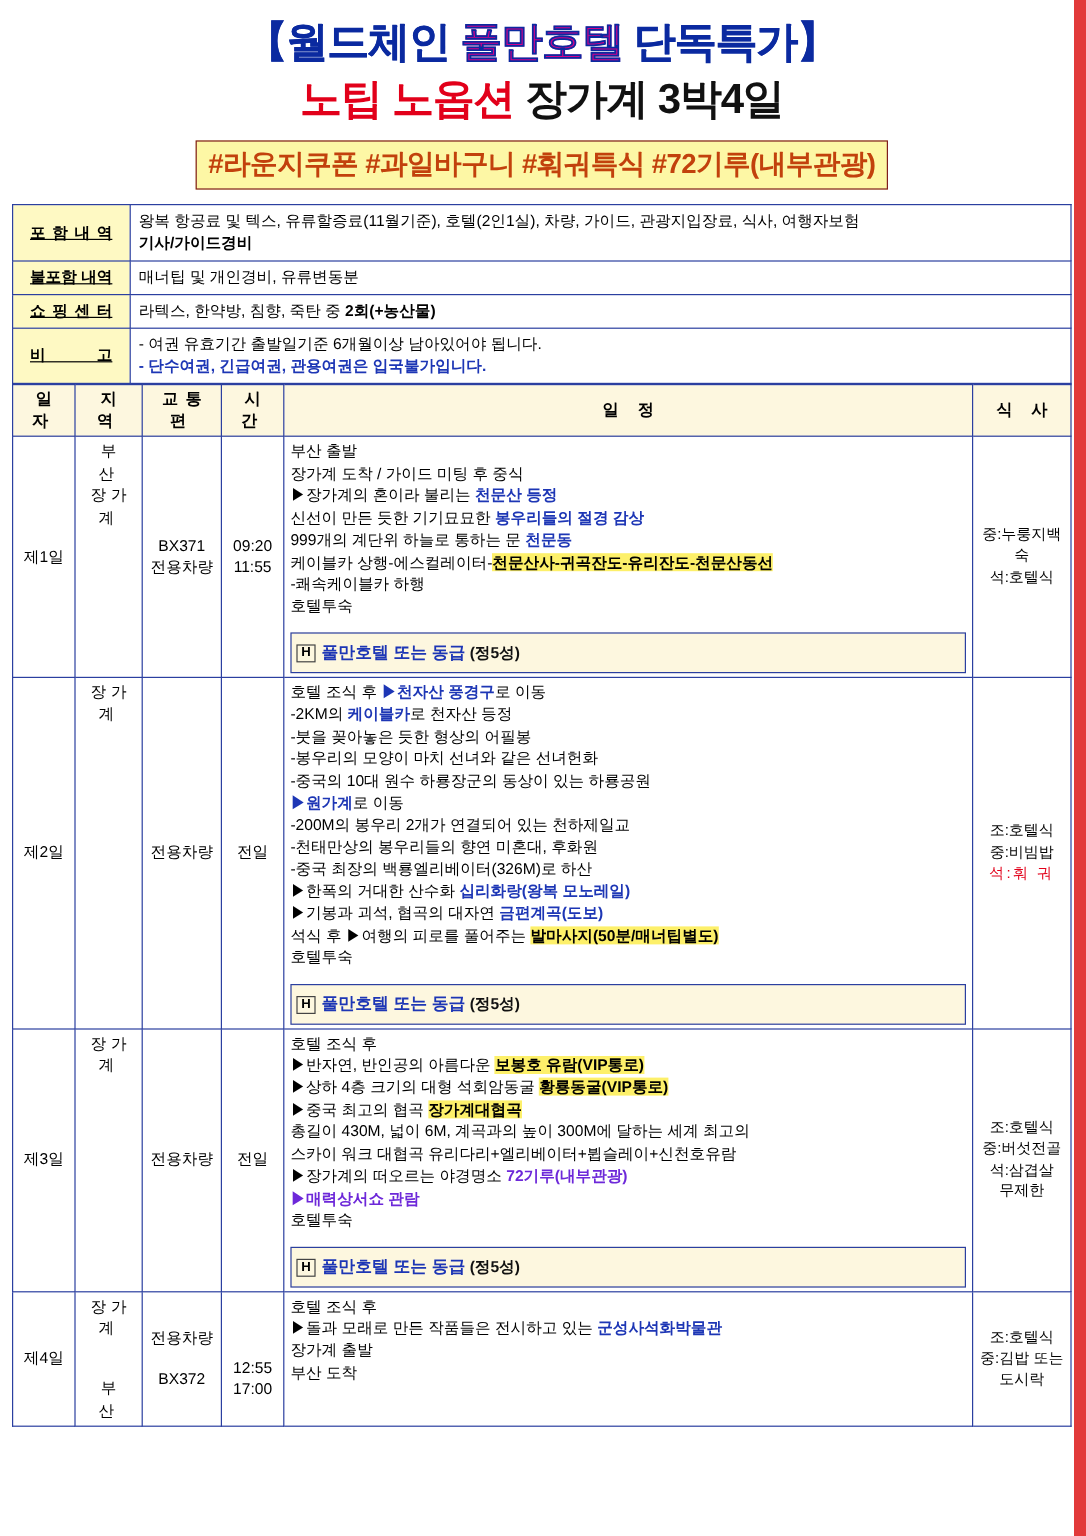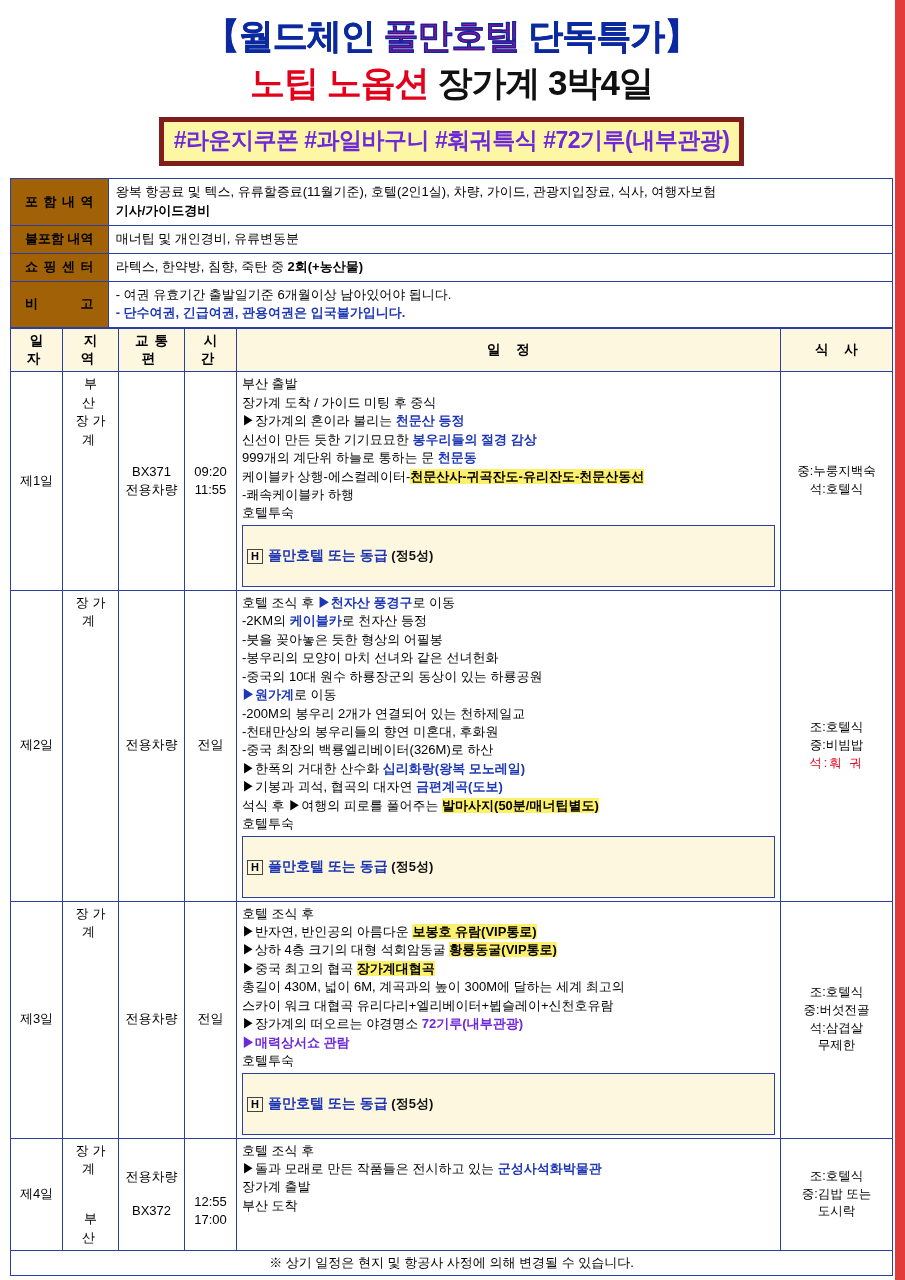--- a/index.html
+++ b/index.html
@@ -46,26 +46,26 @@
     line-height: 1.3;
     letter-spacing: -1px;
     margin-top: 2px;
   }
   .title2 .red { color: #e2001a; }
   .title2 .dark { color: #111111; }
   .hashline {
     margin: 12px auto 12px auto;
     display: inline-block;
     background: #fdf7a5;
-    color: #6d28d9;
+    color: #c2410c;
     font-weight: bold;
     font-size: 23px;
     letter-spacing: -0.5px;
     padding: 3px 10px 5px 10px;
-    border: 5px solid #7f1d1d;
+    border: 1px solid #7f1d1d;
   }
   
   table {
     border-collapse: collapse;
     width: 100%;
     font-size: 13px;
   }
   .info-table {
     border: 1.5px solid #2b3fa0;
     margin-bottom: 0;
@@ -74,23 +74,24 @@
     border: 1px solid #2b3fa0;
     padding: 4px 7px;
     vertical-align: middle;
     line-height: 1.45;
   }
   .info-table td.lbl {
     width: 81px;
     text-align: justify;
     text-align-last: justify;
     font-weight: bold;
-    background: #a16207;
+    background: #fef9c3;
     padding: 4px 14px;
     white-space: nowrap;
+    text-decoration: underline;
   }
   .b { font-weight: bold; }
   .blue-b { color: #1d36b5; font-weight: bold; }
   .red-b { color: #6d28d9; font-weight: bold; }
   
   .itin {
     border: 1.5px solid #2b3fa0;
     border-top: none;
     font-size: 13px;
   }
@@ -107,30 +108,30 @@
     border: 1px solid #2b3fa0;
     padding: 3px 5px;
     vertical-align: top;
     line-height: 1.42;
   }
   .c { text-align: center; vertical-align: middle !important; }
   .col-day   { width: 52px; }
   .col-area  { width: 56px; margin-left: 32px; }
   .col-trans { width: 66px; }
   .col-time  { width: 52px; }
-  .col-meal  { width: 112px; }
+  .col-meal  { width: 82px; }
   .area-cell { text-align: center; vertical-align: top; letter-spacing: 4px; text-indent: 4px; margin-top: 24px; }
   .sched p { margin: 0; }
   .hl-yellow { background: #fdf06a; font-weight: bold; }
   .hotel-row {
     background: #fdf7df;
     font-weight: bold;
-    padding: 20px 4px;
-    border: 1px solid #2b3fa0;
-    margin-top: 2px;
+    padding: 6px 4px;
+    border: 1px solid #2b3fa0;
+    margin-top: 12px;
   }
   .hbox {
     display: inline-block;
     border: 1px solid #444;
     padding: 0 3px;
     font-size: 11px;
     margin-right: 5px;
     line-height: 1.2;
     vertical-align: middle;
   }
@@ -317,14 +318,13 @@
       </td>
       <td class="meal-cell" style="vertical-align:middle">
         <div>조:호텔식</div>
         <div>중:김밥 또는</div>
         <div>도시락</div>
       </td>
     </tr>
   </tbody>
     </table>
 
-  <div class="footnote">※ 상기 일정은 현지 및 항공사 사정에 의해 변경될 수 있습니다.</div>
 </div>
 
 </body></html>

